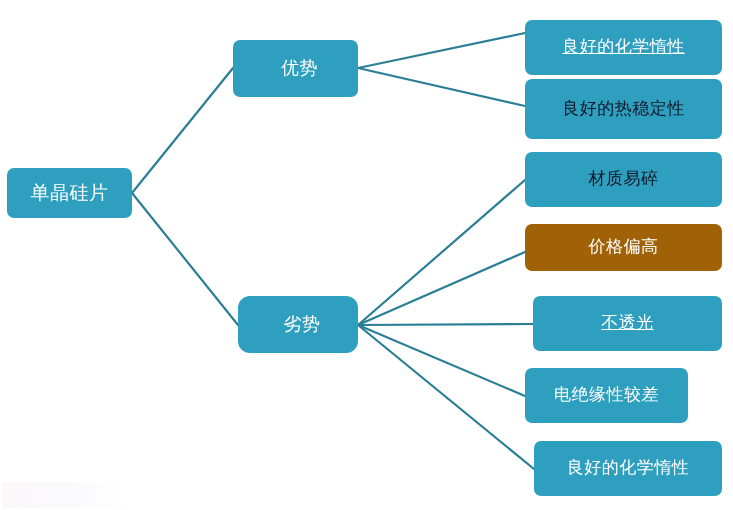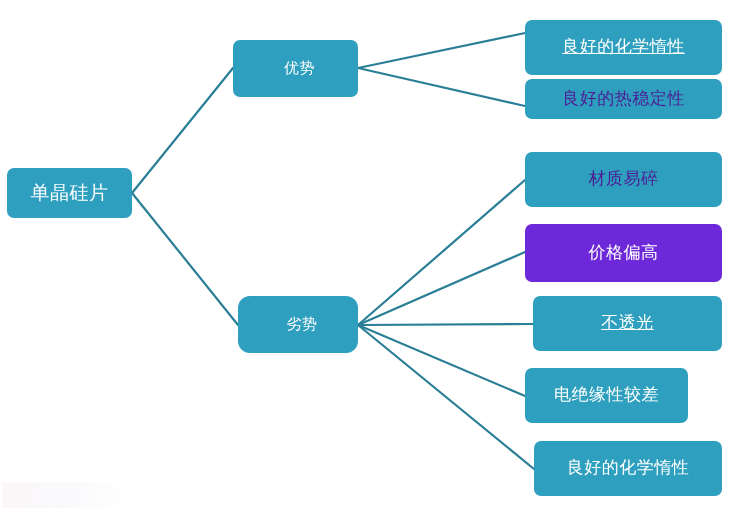--- a/index.html
+++ b/index.html
@@ -37,21 +37,21 @@
     text-align: center;
     letter-spacing: 0.5px;
     line-height: 1.1;
     white-space: nowrap;
     z-index: 2;
   }
   .node-root {
     font-size: 19px;
   }
   .node-branch {
-    font-size: 15px;
+    font-size: 18px;
     padding-left: 8px;
   }
   .node-leaf {
     font-size: 17px;
   }
   .watermark {
     position: absolute;
     left: 2px;
     bottom: 2px;
     width: 130px;
@@ -79,25 +79,25 @@
     </svg>
 
   <div class="node node-root" style="left: 7px; top: 168px; width: 125px; height: 50px; background: rgb(46, 159, 190); color: rgb(255, 255, 255);">单晶硅片</div>
 
   <div class="node node-branch" style="left: 233px; top: 40px; width: 125px; height: 57px; background: rgb(46, 159, 190); color: rgb(255, 255, 255);">优势</div>
 
   <div class="node node-branch" style="left: 238px; top: 296px; width: 120px; height: 57px; background: rgb(46, 159, 190); color: rgb(255, 255, 255); border-radius: 12px;">劣势</div>
 
   <div class="node node-leaf" style="left: 525px; top: 20px; width: 197px; height: 55px; background: rgb(46, 159, 190); color: rgb(255, 255, 255); text-decoration: underline;">良好的化学惰性</div>
 
-  <div class="node node-leaf" style="left: 525px; top: 79px; width: 197px; height: 40px; background: rgb(46, 159, 190); color: #4c1d95;">良好的热稳定性</div>
+  <div class="node node-leaf" style="left: 525px; top: 79px; width: 197px; height: 60px; background: rgb(46, 159, 190); color: #0f172a;">良好的热稳定性</div>
 
-  <div class="node node-leaf" style="left: 525px; top: 152px; width: 197px; height: 55px; background: rgb(46, 159, 190); color: #4c1d95;">材质易碎</div>
+  <div class="node node-leaf" style="left: 525px; top: 152px; width: 197px; height: 55px; background: rgb(46, 159, 190); color: #0f172a;">材质易碎</div>
 
-  <div class="node node-leaf" style="left: 525px; top: 224px; width: 197px; height: 58px; background: #6d28d9; color: rgb(255, 255, 255);">价格偏高</div>
+  <div class="node node-leaf" style="left: 525px; top: 224px; width: 197px; height: 47px; background: #a16207; color: rgb(255, 255, 255);">价格偏高</div>
 
   <div class="node node-leaf" style="left: 533px; top: 296px; width: 189px; height: 55px; background: rgb(46, 159, 190); color: rgb(255, 255, 255); text-decoration: underline;">不透光</div>
 
   <div class="node node-leaf" style="left: 525px; top: 368px; width: 163px; height: 55px; background: rgb(46, 159, 190); color: rgb(255, 255, 255);">电绝缘性较差</div>
 
   <div class="node node-leaf" style="left: 534px; top: 441px; width: 188px; height: 55px; background: rgb(46, 159, 190); color: rgb(255, 255, 255);">良好的化学惰性</div>
 
   <div class="watermark"></div>
 </div>
 

